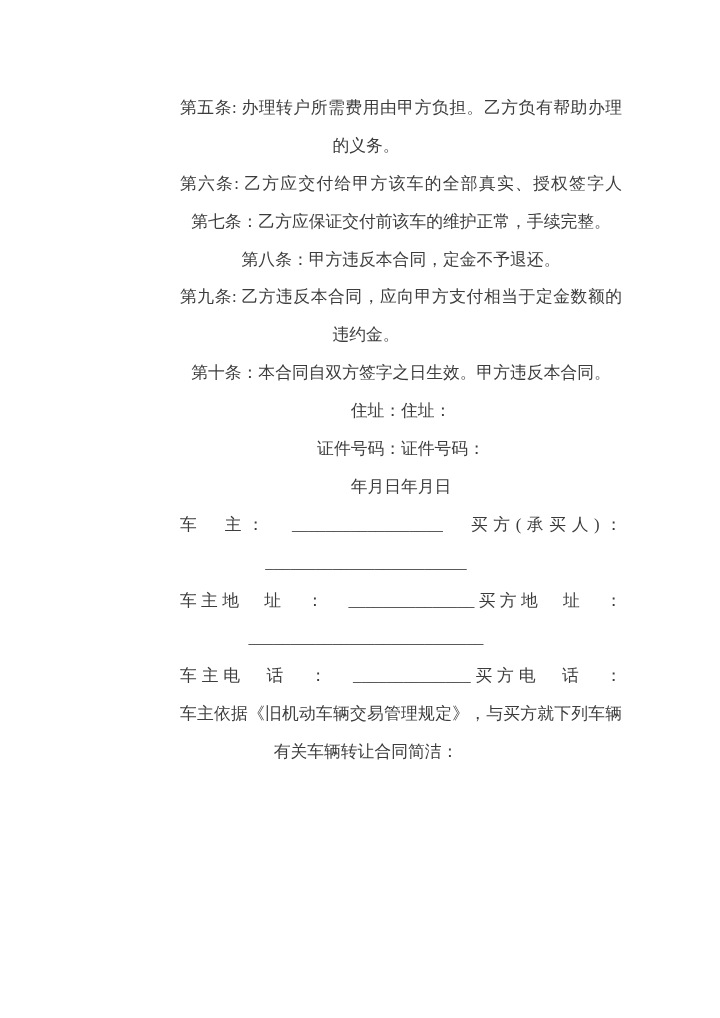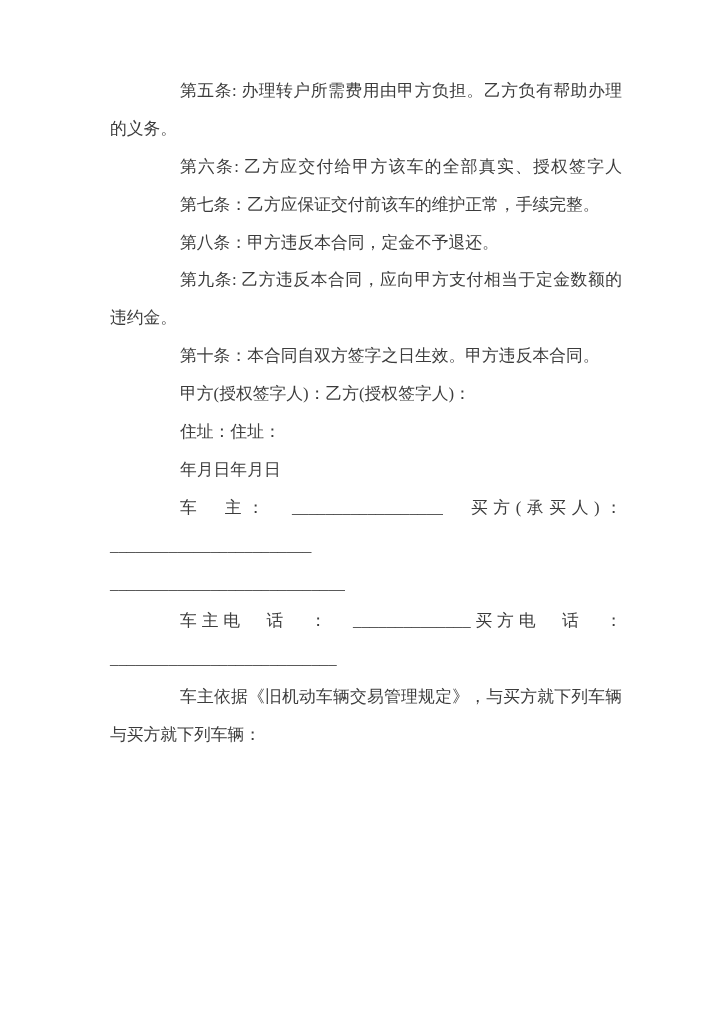--- a/index.html
+++ b/index.html
@@ -11,29 +11,30 @@
     height: 1018px;
     background: #ffffff;
     overflow: hidden;
     font-family: "Liberation Serif", "DejaVu Serif", serif;
     color: #3c3c3c;
     position: relative;
   }
   .doc {
     position: absolute;
     left: 110px;
-    top: 72px;
+    top: 89px;
     width: 512px;
   }
   .line {
     font-size: 16.8px;
     height: 37.9px;
     line-height: 37.9px;
     white-space: pre;
     overflow: visible;
+    text-align: center;
   }
   .indent {
     padding-left: 70px;
   }
   
   .fill {
     white-space: normal;
     text-align: justify;
     text-align-last: justify;
   }
@@ -43,23 +44,23 @@
 
 <div class="doc">
   <div class="line indent fill">第五条: 办理转户所需费用由甲方负担。乙方负有帮助办理</div>
   <div class="line">的义务。</div>
   <div class="line indent fill">第六条: 乙方应交付给甲方该车的全部真实、授权签字人</div>
   <div class="line indent">第七条：乙方应保证交付前该车的维护正常，手续完整。</div>
   <div class="line indent">第八条：甲方违反本合同，定金不予退还。</div>
   <div class="line indent fill">第九条: 乙方违反本合同，应向甲方支付相当于定金数额的</div>
   <div class="line">违约金。</div>
   <div class="line indent">第十条：本合同自双方签字之日生效。甲方违反本合同。</div>
-  <div class="line indent">甲方(授权签字人)：乙方(授权签字人)：</div>
   <div class="line indent">住址：住址：</div>
+  <div class="line indent">证件号码：证件号码：</div>
   <div class="line indent">年月日年月日</div>
   <div class="line indent fill">车　主：　__________________　买方(承买人)：</div>
   <div class="line">________________________</div>
+  <div class="line indent fill">车主地　址　：　_______________买方地　址　：</div>
   <div class="line">____________________________</div>
   <div class="line indent fill">车主电　话　：　______________买方电　话　：</div>
-  <div class="line">___________________________</div>
   <div class="line indent fill">车主依据《旧机动车辆交易管理规定》，与买方就下列车辆</div>
-  <div class="line">与买方就下列车辆：</div>
+  <div class="line">有关车辆转让合同简洁：</div>
 </div>
 
 </body></html>

